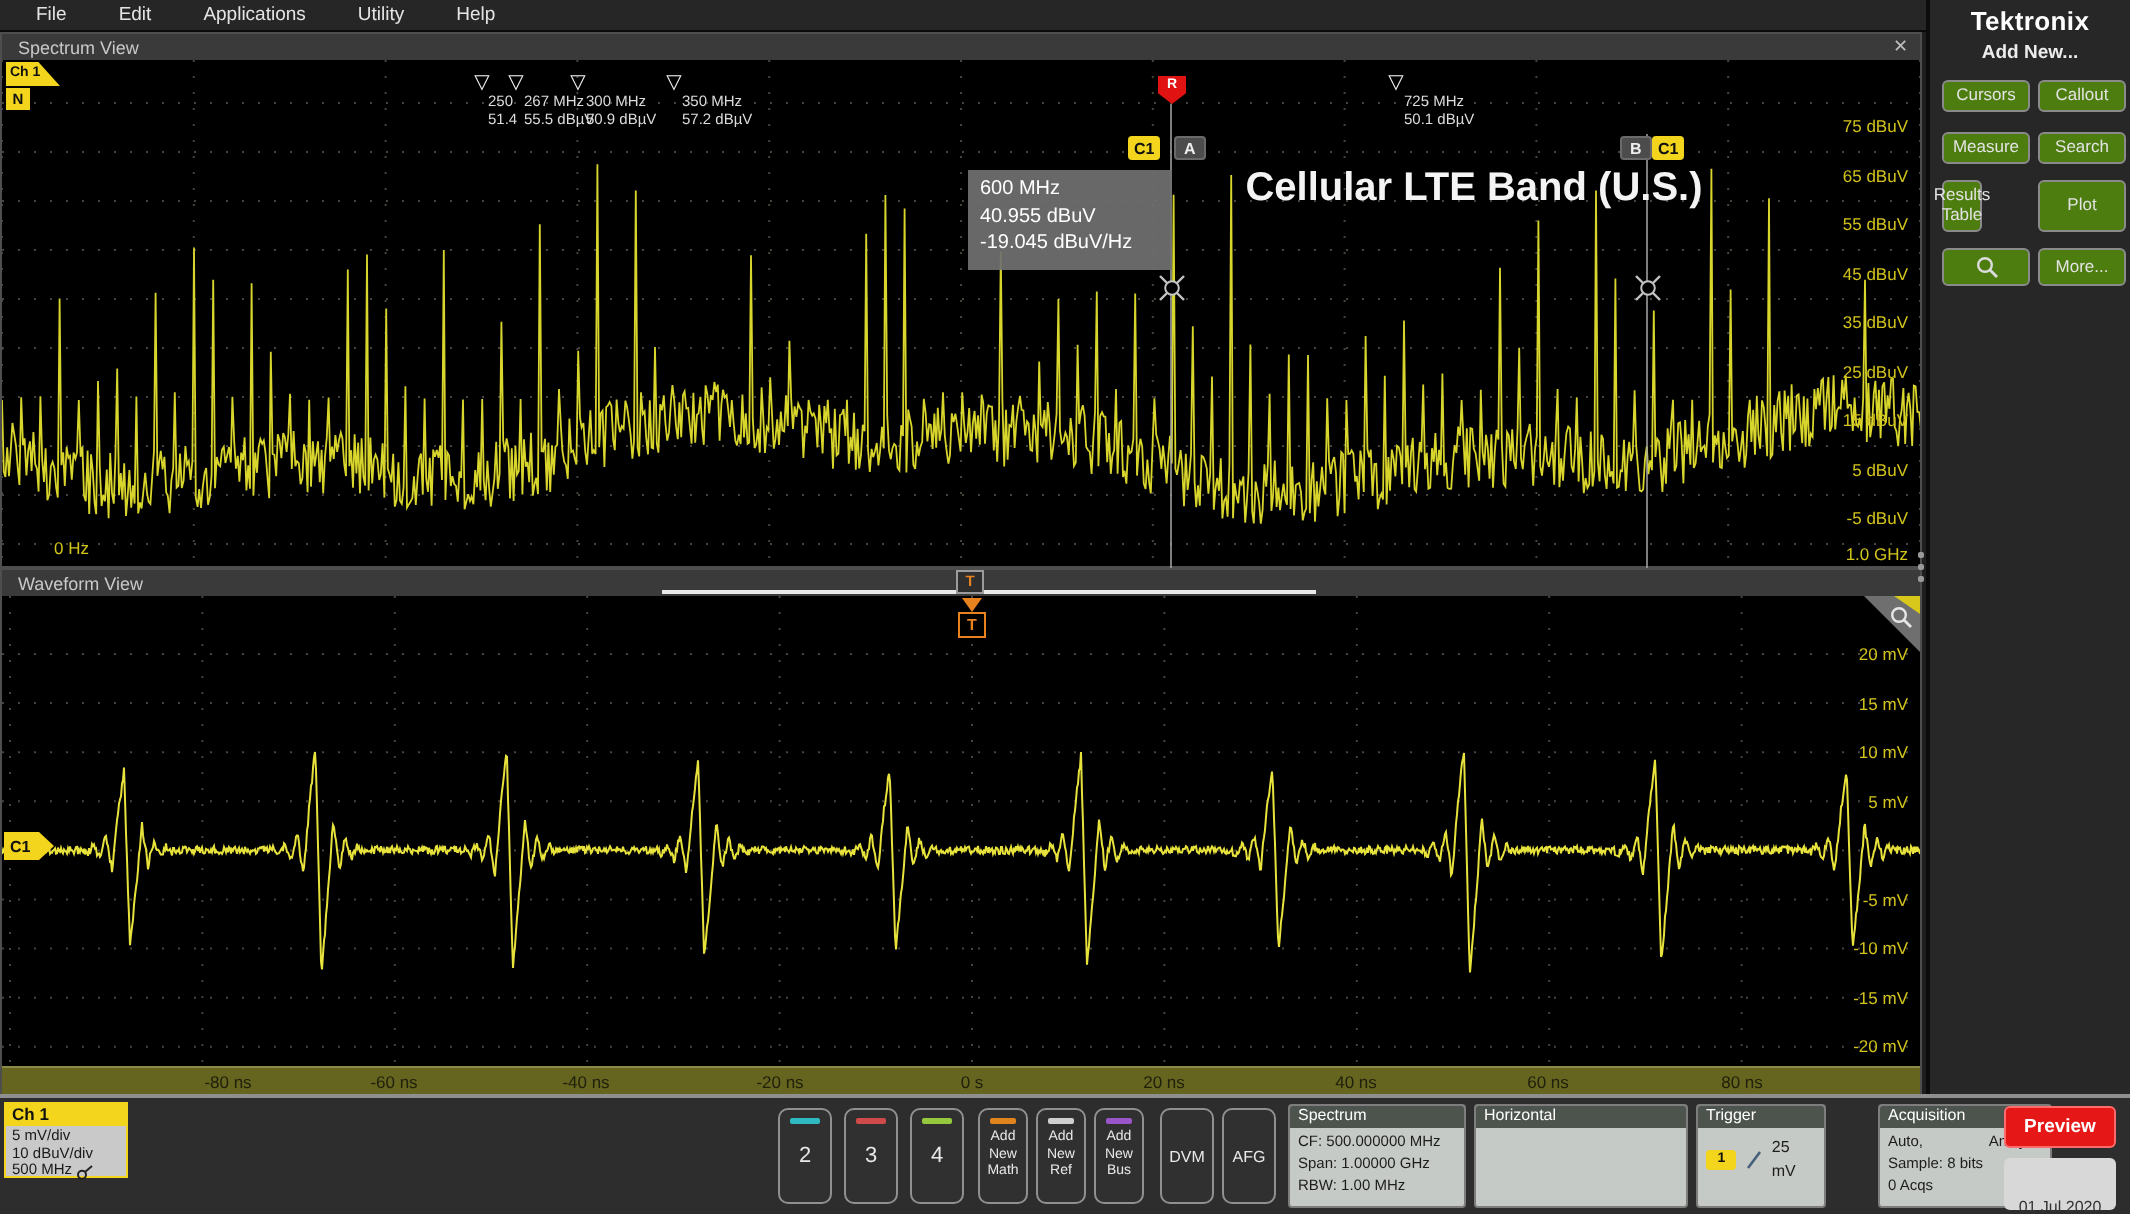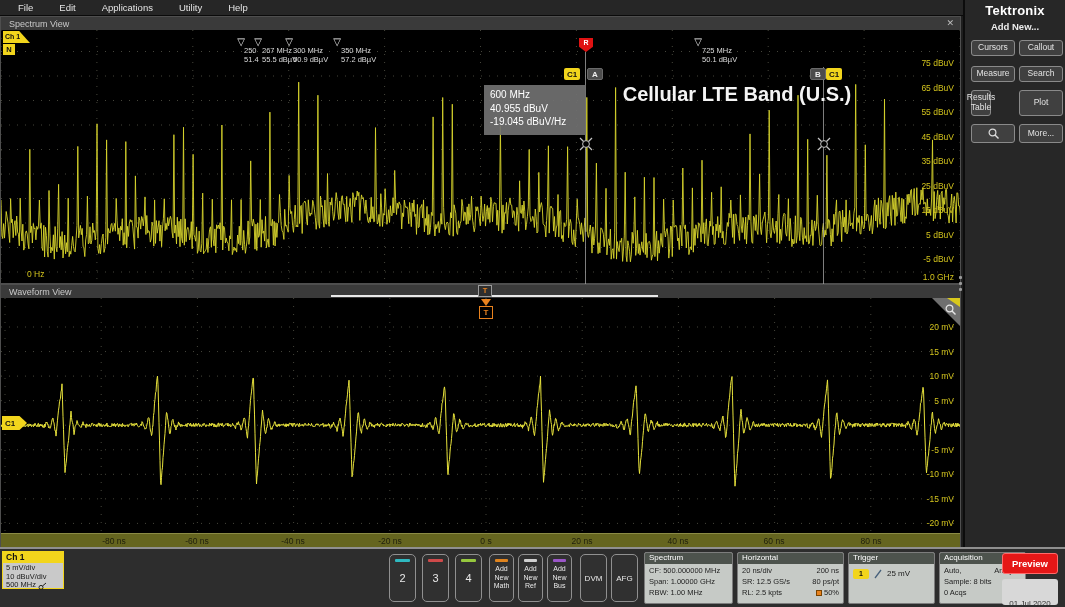--- a/index.html
+++ b/index.html
@@ -25,21 +25,21 @@
   .callout{position:absolute;top:68px;height:50px;background:rgba(112,112,112,0.93);color:#fff;font-size:10px;line-height:1.35;padding:3px 6px;overflow:hidden;white-space:nowrap}
   .xcur{position:absolute;width:16px;height:16px}
   
   .xlab{position:absolute;top:2px;color:#20200c;font-size:8.5px;transform:translateX(-50%);white-space:nowrap}
   .wave-xaxis{position:absolute;left:0;top:248px;width:959px;height:14px;background:#65651f;border-top:1px solid #8b8b45}
   .c1tag{position:absolute;left:1px;top:131px;width:25px;height:14px;background:#f2d51c;color:#111;font-size:8px;font-weight:bold;display:flex;align-items:center;padding-left:3px;clip-path:polygon(0 0,70% 0,100% 50%,70% 100%,0 100%)}
   
   #right-panel{position:absolute;left:963px;top:0;width:102px;height:547px;background:#272727;border-left:2px solid #0c0c0c}
   .logo{position:absolute;top:3px;left:0;right:0;text-align:center;color:#fff;font-size:13px;font-weight:bold;letter-spacing:.2px}
   .rp-head{position:absolute;top:21px;left:0;right:0;text-align:center;color:#ececec;font-size:9.5px;font-weight:bold}
-  .rp-btn{position:absolute;background:#404040;border:1px solid #8a8a8a;border-radius:3px;color:#e3e3e3;font-size:8.5px;display:flex;align-items:center;justify-content:center;text-align:center;line-height:1.15;cursor:default}
+  .rp-btn{position:absolute;background:#4d7c0f;border:1px solid #8a8a8a;border-radius:3px;color:#e3e3e3;font-size:8.5px;display:flex;align-items:center;justify-content:center;text-align:center;line-height:1.15;cursor:default}
   
   #bottom-bar{position:absolute;left:0;top:547px;width:1065px;height:60px;background:#2d2d2d;border-top:2px solid #8f8f8f}
   .chbtn{position:absolute;top:5px;height:48px;background:#303030;border:1px solid #909090;border-radius:5px;color:#e9e9e9;display:flex;align-items:center;justify-content:center}
   .stripe{position:absolute;top:4px;left:5px;right:5px;height:3px;border-radius:1px}
   .panel{position:absolute;top:3px;height:52px;border:1px solid #7d7d7d;border-radius:2px;overflow:hidden;background:#c6cac6}
   .panel .ph{height:11px;background:#4d534d;color:#fff;font-size:8px;padding:1px 4px;line-height:1.1}
   .panel .pb{padding:2px 4px;color:#1d1d1d;font-size:7.5px;line-height:1.45}
   .prow{display:flex;justify-content:space-between;align-items:center}
   .preview{position:absolute;left:1002px;top:4px;width:56px;height:21px;background:#e51717;border-radius:3px;color:#fff;font-weight:bold;font-size:9.5px;display:flex;align-items:center;justify-content:center;border:1px solid #ff6a6a}
   .clockbox{position:absolute;left:1002px;top:30px;width:56px;height:26px;background:#d8d8d8;border-radius:3px;color:#333;font-size:8px;text-align:center;line-height:1.5;padding-top:19px}
@@ -313,40 +313,23 @@
       <div class="ph">Spectrum</div>
       <div class="pb">
         <div>CF: 500.000000 MHz</div>
         <div>Span: 1.00000 GHz</div>
         <div>RBW: 1.00 MHz</div>
       </div>
     </div>
 
     <div class="panel" style="left:737px;width:107px">
       <div class="ph">Horizontal</div>
-      <div class="pb">
-        <div class="prow">
-            <span>20 ns/div</span>
-            <span>200 ns</span>
-          </div>
-        <div class="prow">
-            <span>SR: 12.5 GS/s</span>
-            <span>80 ps/pt</span>
-          </div>
-        <div class="prow">
-            <span>RL: 2.5 kpts</span>
-          <span style="display:flex;align-items:center;gap:2px">
-              <span style="width:6px;height:6px;background:#e8821e;border:1px solid #7a4300;display:inline-block"></span>
-              <span>50%</span>
-            </span>
-        </div>
-      </div>
-    </div>
-
-    <div class="panel" style="left:848px;width:87px">
+    </div>
+
+    <div class="panel" style="left:848px;width:65px">
       <div class="ph">Trigger</div>
       <div class="pb" style="display:flex;align-items:center;gap:4px;padding-top:4px">
         <span style="width: 16px; height: 10px; border-radius: 2px; color: rgb(17, 17, 17); font-size: 7px; font-weight: bold; text-align: center; line-height: 10px; background: rgb(242, 213, 28);">1</span>
         <svg width="10" height="10">
             <line x1="2" y1="9" x2="8" y2="1" stroke="#46607a" stroke-width="1.3"></line>
           </svg>
         <span style="font-size:8px">25 mV</span>
       </div>
     </div>
 

